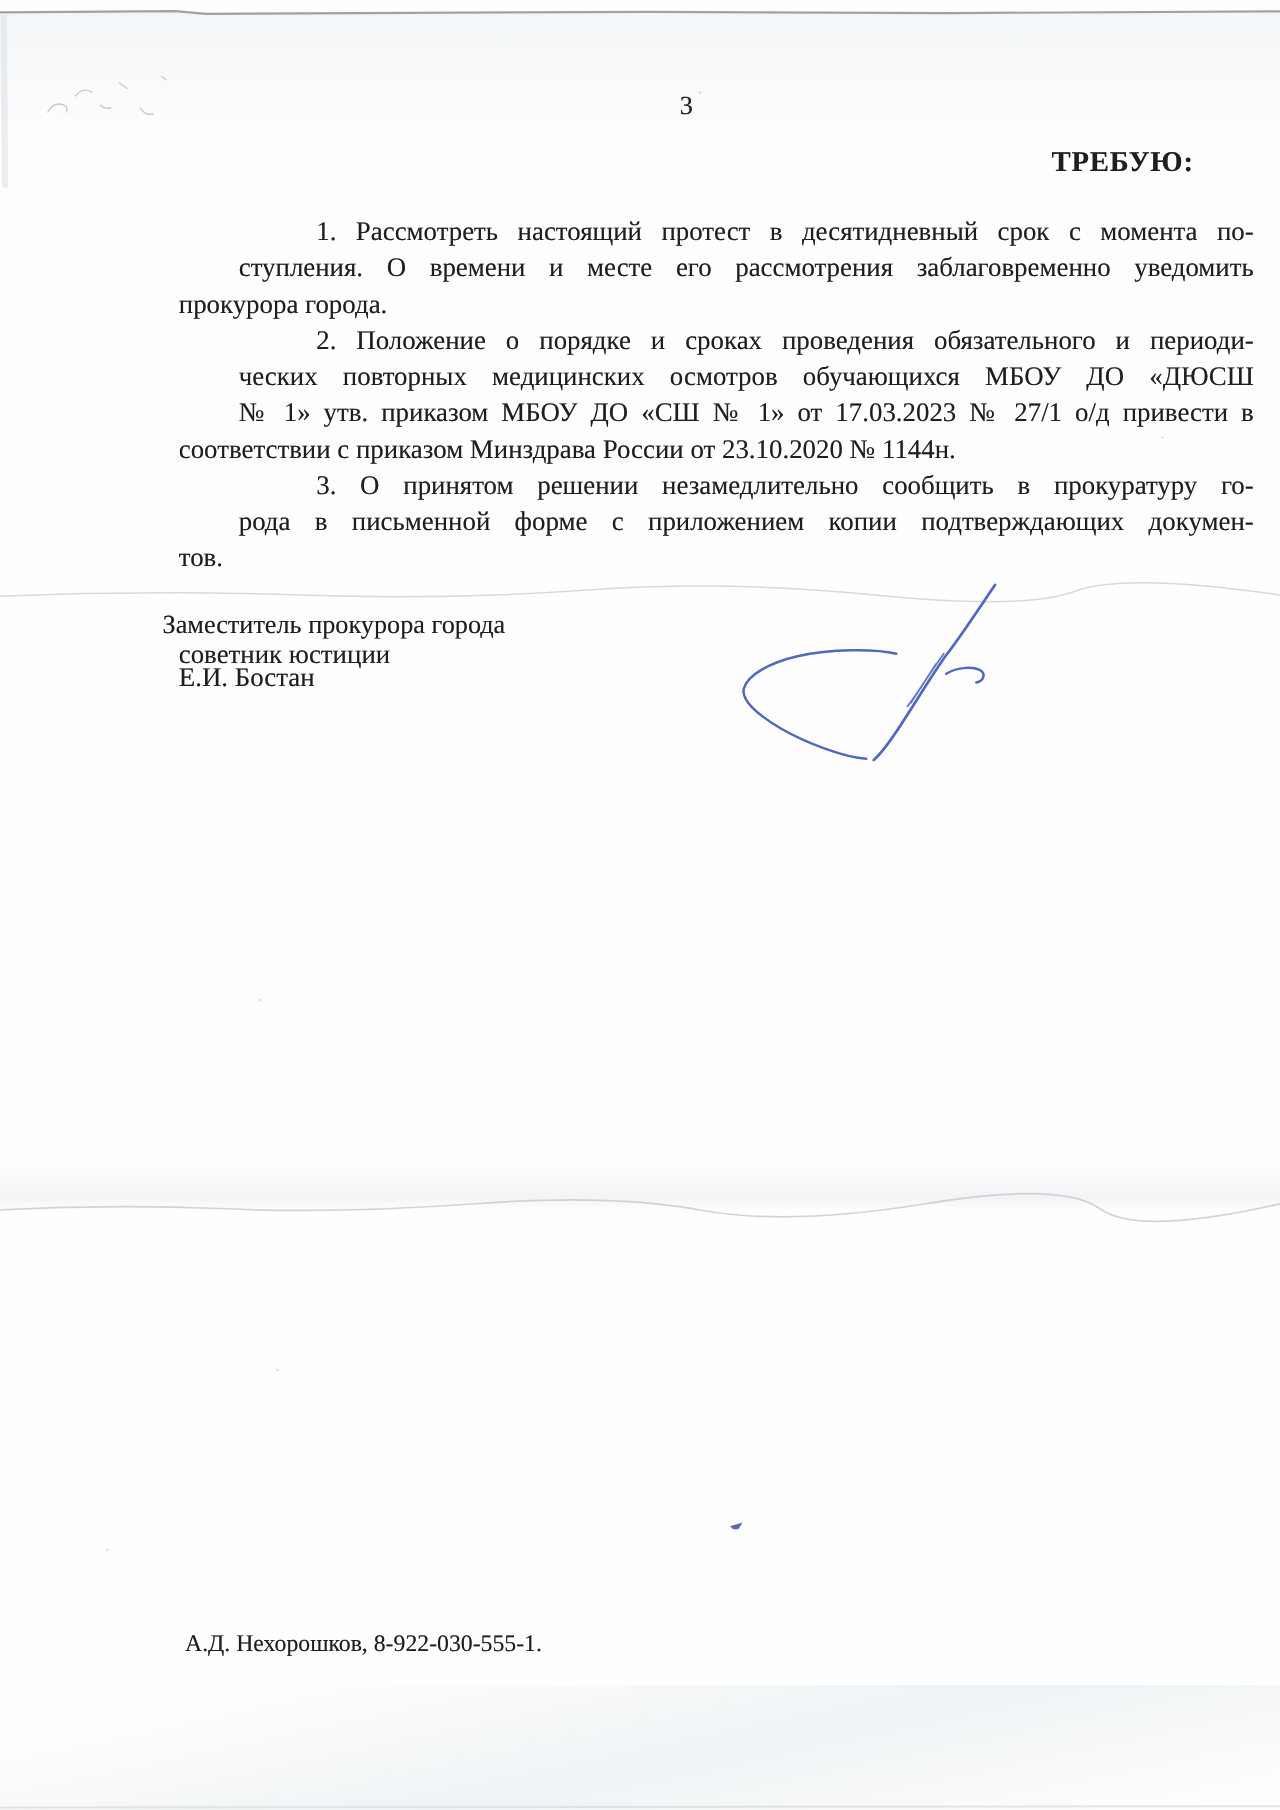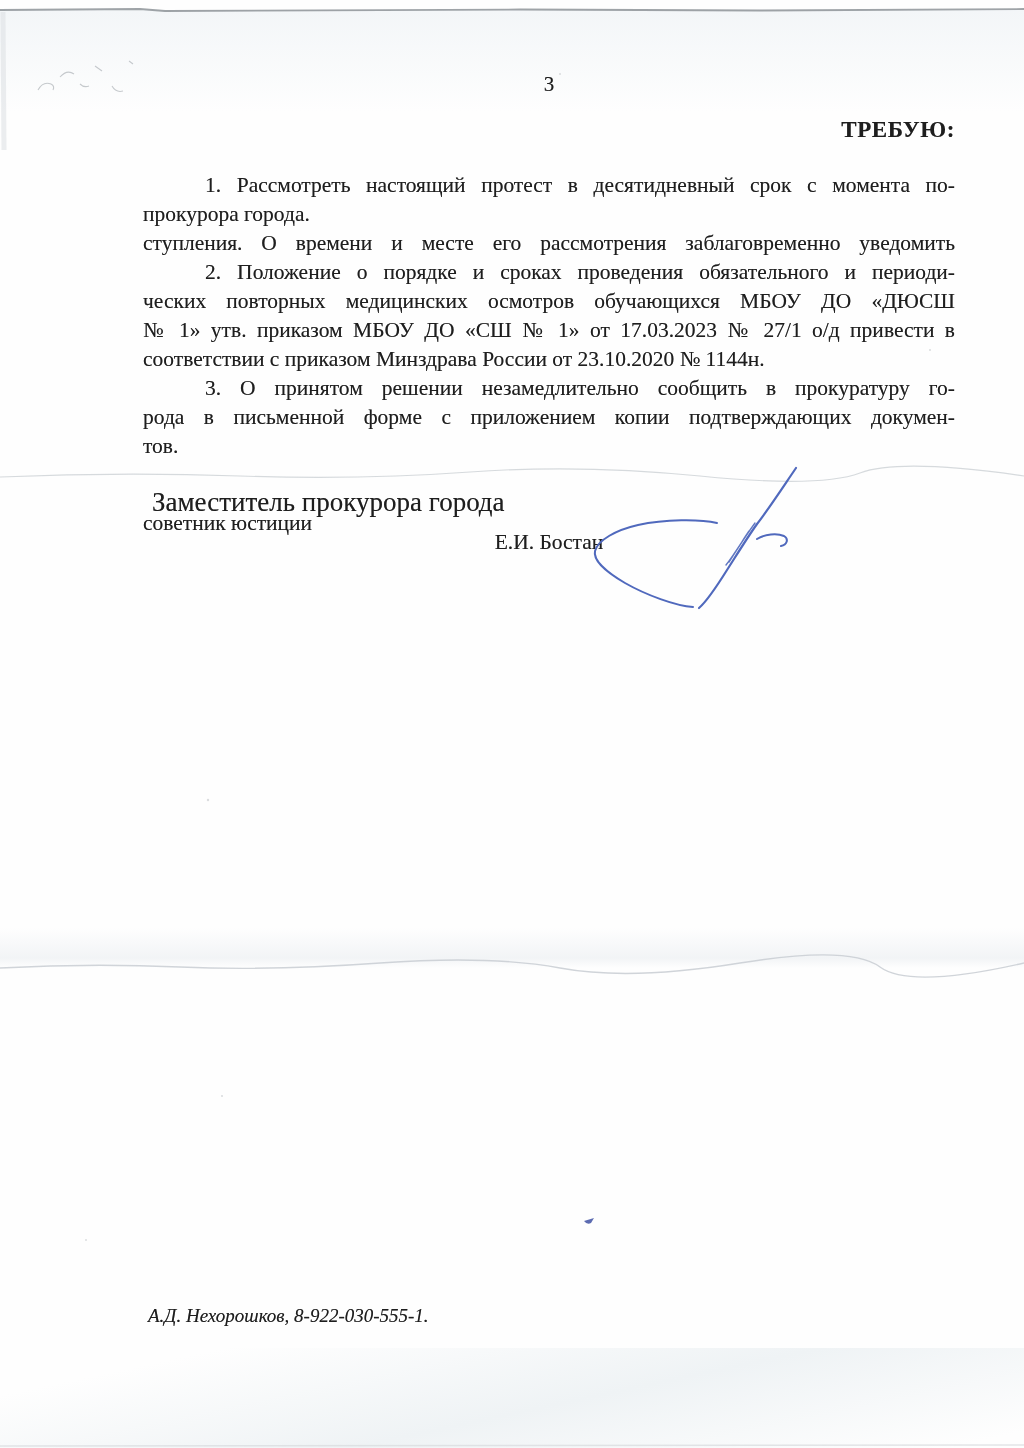--- a/index.html
+++ b/index.html
@@ -38,28 +38,28 @@
   }
   .heading{
     position:absolute;left:143px;top:117px;width:812px;
     text-align:right;font-size:23px;font-weight:bold;letter-spacing:0.6px;
   }
   .bodytext{
     position:absolute;left:143px;top:171px;width:812px;
     font-size:21.5px;line-height:29px;
   }
   .line{width:812px;}
-  .line.j{text-align:justify;text-align-last:justify;}
+  .line.j{text-align:justify;text-align-last:justify;margin-left:48px;}
   .line.last{text-align:left;}
   .line.indent{text-indent:62px;}
-  .sig-title-1{position:absolute;left:152px;top:487px;font-size:27px;}
+  .sig-title-1{position:absolute;left:130px;top:487px;font-size:21px;}
   .sig-title-2{position:absolute;left:143px;top:511px;font-size:21.5px;}
-  .sig-name{position:absolute;left:143px;top:530px;width:812px;text-align:center;font-size:21.5px;}
+  .sig-name{position:absolute;left:143px;top:530px;width:812px;text-align:left;font-size:21.5px;}
   .signature-svg{position:absolute;left:575px;top:450px;z-index:3;}
-  .footer{position:absolute;left:148px;top:1305px;font-size:19px;font-style:italic;}
+  .footer{position:absolute;left:148px;top:1305px;font-size:19px;}
 </style>
 </head>
 <body>
 
 <div class="page">
 
   <div class="tint-top"></div>
   <div class="tint-mid"></div>
   <div class="tint-bottom"></div>
 
@@ -97,22 +97,22 @@
 
   <div class="content">
 
     <div class="page-number ink">3</div>
 
     <div class="heading ink">ТРЕБУЮ:</div>
 
     <div class="bodytext ink">
       <div class="para">
         <div class="line j indent">1. Рассмотреть настоящий протест в десятидневный срок с момента по-</div>
+        <div class="line j">ступления. О времени и месте его рассмотрения заблаговременно уведомить</div>
         <div class="line last">прокурора города.</div>
-        <div class="line j">ступления. О времени и месте его рассмотрения заблаговременно уведомить</div>
       </div>
       <div class="para">
         <div class="line j indent">2. Положение о порядке и сроках проведения обязательного и периоди-</div>
         <div class="line j">ческих повторных медицинских осмотров обучающихся МБОУ ДО «ДЮСШ</div>
         <div class="line j">№ 1» утв. приказом МБОУ ДО «СШ № 1» от 17.03.2023 № 27/1 о/д привести в</div>
         <div class="line last">соответствии с приказом Минздрава России от 23.10.2020 № 1144н.</div>
       </div>
       <div class="para">
         <div class="line j indent">3. О принятом решении незамедлительно сообщить в прокуратуру го-</div>
         <div class="line j">рода в письменной форме с приложением копии подтверждающих докумен-</div>

